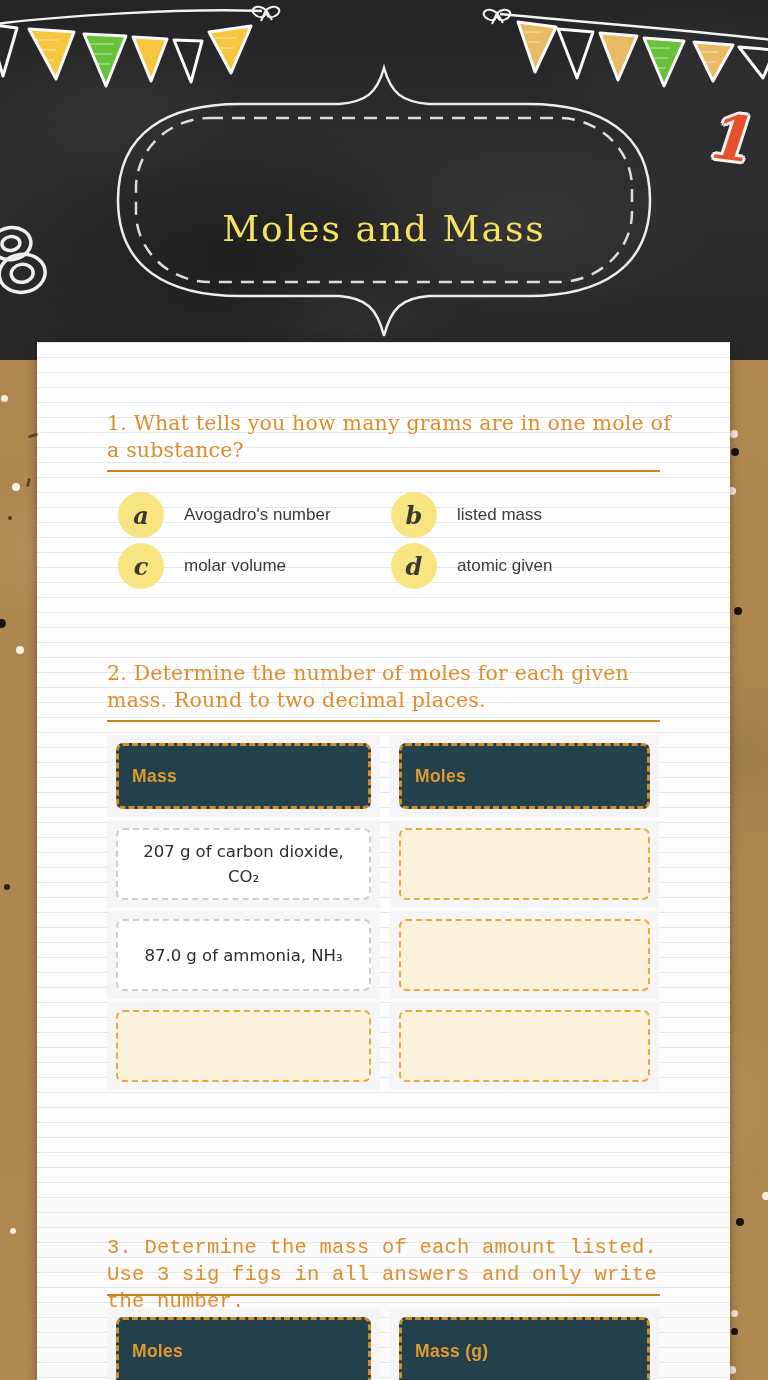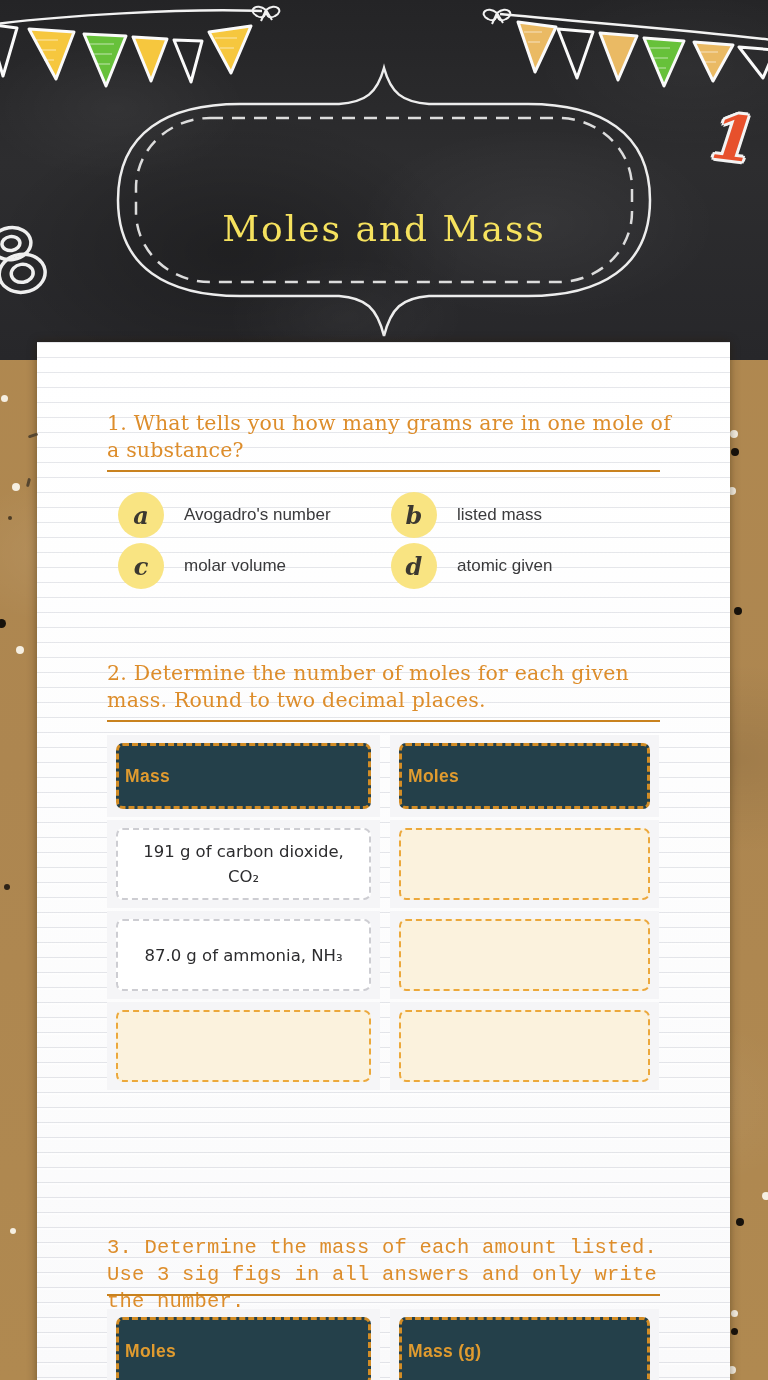--- a/index.html
+++ b/index.html
@@ -46,21 +46,21 @@
   .opt{position:absolute;display:flex;align-items:center;height:46px;cursor:pointer;}
   .bubble{width:46px;height:46px;border-radius:50%;background:#f9e482;display:flex;
     align-items:center;justify-content:center;font-family:"DejaVu Serif",serif;
     font-style:italic;font-weight:bold;font-size:24px;color:#3b3830;}
   .opt-label{margin-left:20px;font-size:17px;color:#3a3a3c;}
   
   .wtable{position:absolute;left:70px;width:552px;display:grid;
     grid-template-columns:273px 269px;column-gap:10px;row-gap:3px;}
   .cell{background:#f5f5f7;padding:8px 9px;box-sizing:border-box;}
   .hd-box{height:100%;box-sizing:border-box;background:#24404a;border:3px dashed #d28c25;
-    border-radius:7px;display:flex;align-items:center;padding-left:6px;
+    border-radius:7px;display:flex;align-items:center;padding-left:13px;
     color:#e09b2f;font-size:17.5px;font-weight:bold;letter-spacing:.3px;}
   .q-box{height:100%;box-sizing:border-box;background:#ffffff;border:2px dashed #cdcdd2;
     border-radius:7px;display:flex;align-items:center;justify-content:center;
     text-align:center;padding:0 12px;font-family:"DejaVu Sans",sans-serif;
     font-size:16.5px;line-height:25px;color:#2c2c2e;}
   .a-box{height:100%;box-sizing:border-box;background:#fbf2dd;border:2px dashed #eca83b;
     border-radius:7px;cursor:text;}
 </style>
 </head>
 <body>
@@ -164,21 +164,21 @@
 
     <div class="wtable" style="top:393px;grid-template-rows:82px 88px 88px 88px 88px;">
       <div class="cell">
         <div class="hd-box">Mass</div>
       </div>
       <div class="cell">
         <div class="hd-box">Moles</div>
       </div>
 
       <div class="cell">
-        <div class="q-box">191 g of carbon dioxide, CO₂</div>
+        <div class="q-box">207 g of carbon dioxide, CO₂</div>
       </div>
       <div class="cell">
         <div class="a-box"></div>
       </div>
 
       <div class="cell">
         <div class="q-box">87.0 g of ammonia, NH₃</div>
       </div>
       <div class="cell">
         <div class="a-box"></div>

